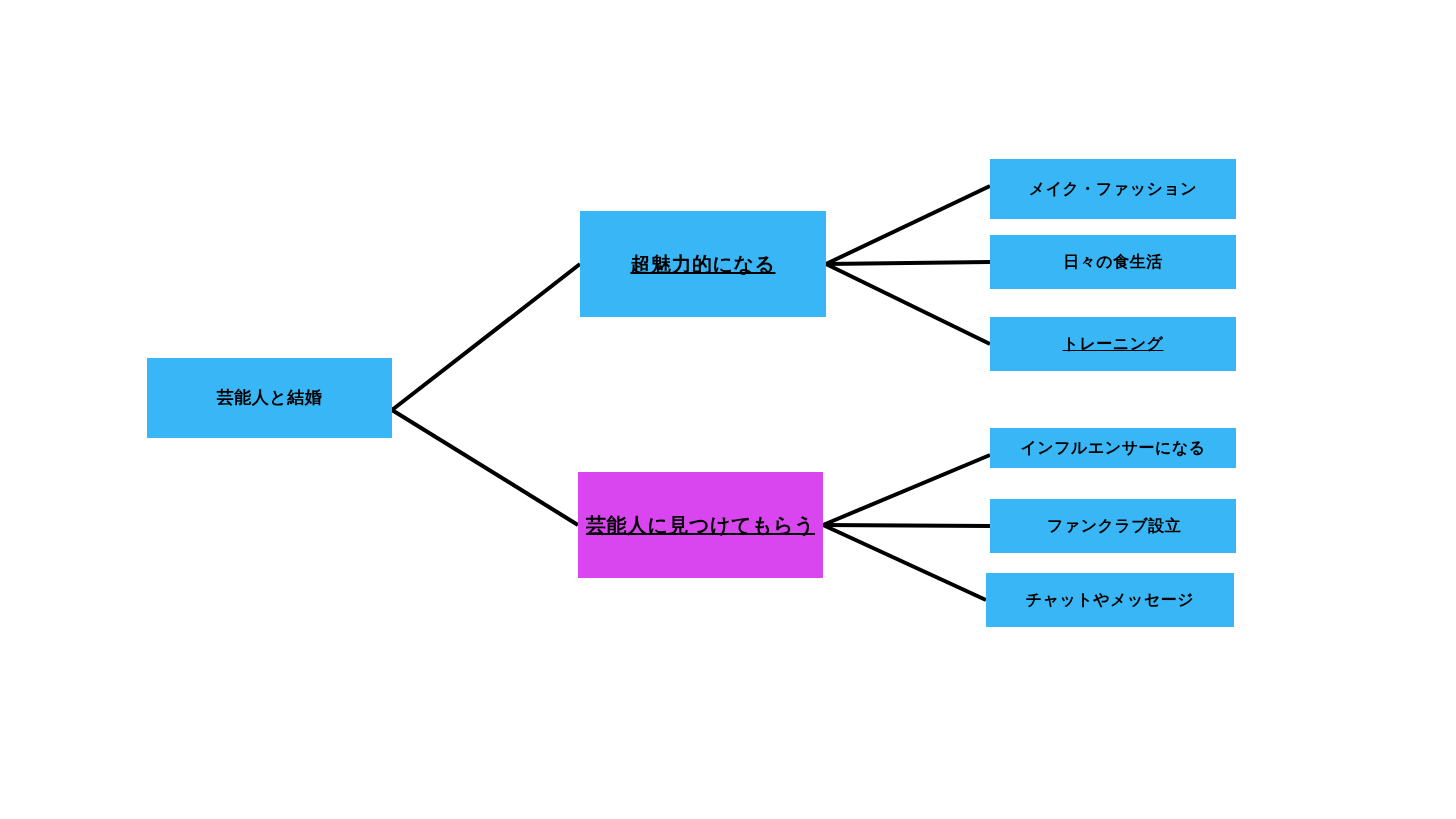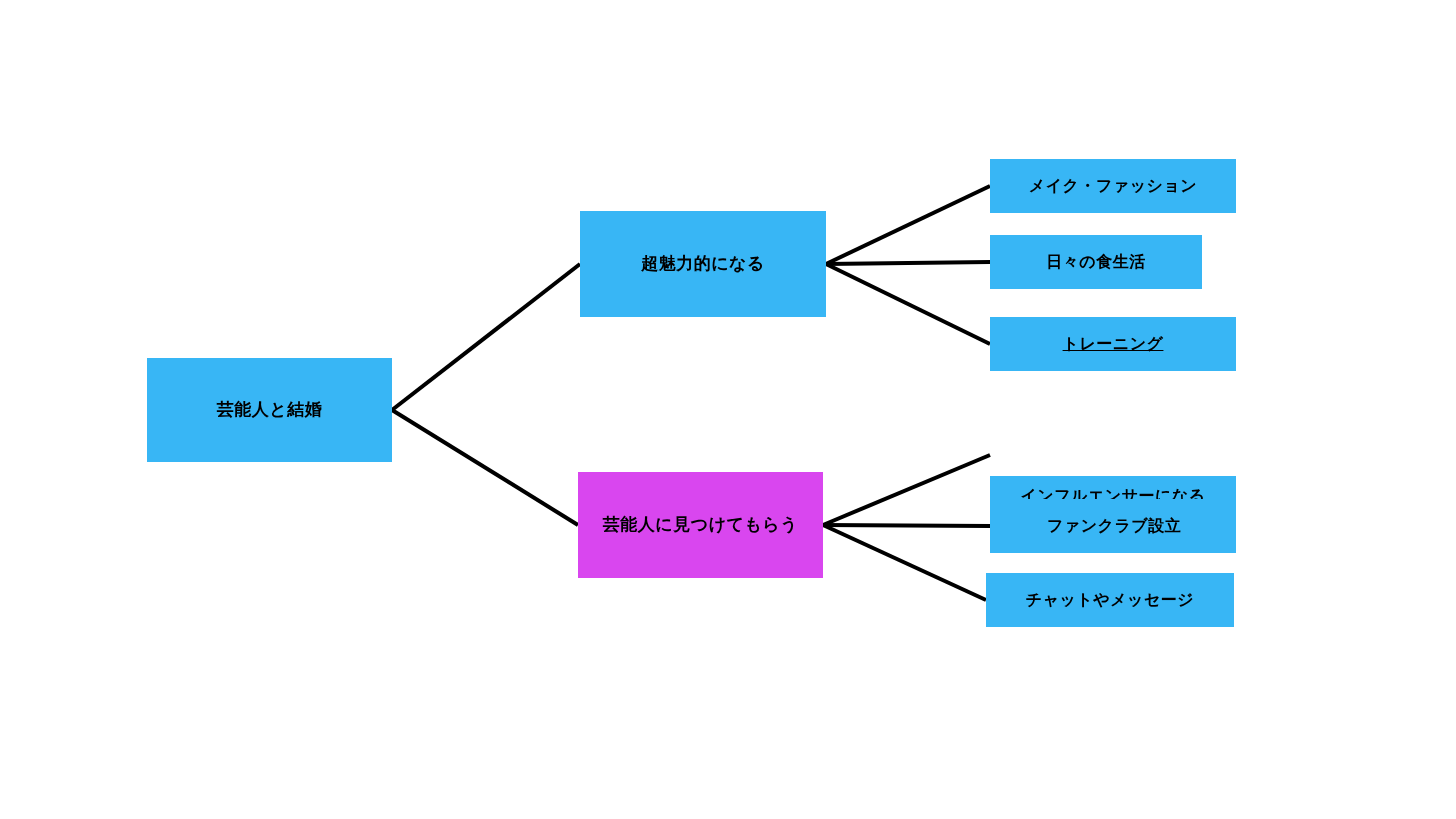--- a/index.html
+++ b/index.html
@@ -37,44 +37,45 @@
     font-weight: bold;
     letter-spacing: 0.5px;
     line-height: 1.25;
     padding: 2px 6px;
     z-index: 2;
   }
   .node-root {
     font-size: 17px;
   }
   .node-branch {
-    font-size: 17px;
+    font-size: 20px;
+    text-decoration: underline;
   }
   .node-leaf {
     font-size: 16px;
   }
 </style>
 </head>
 <body>
 
 <div id="canvas">
   <svg id="edges" viewBox="0 0 1456 819" width="1456" height="819" xmlns="http://www.w3.org/2000/svg">
       <line x1="392" y1="410" x2="580" y2="264" stroke="#000000" stroke-width="4" stroke-linecap="butt"></line>
       <line x1="392" y1="410" x2="578" y2="525" stroke="#000000" stroke-width="4" stroke-linecap="butt"></line>
       <line x1="826" y1="264" x2="990" y2="186" stroke="#000000" stroke-width="4" stroke-linecap="butt"></line>
       <line x1="826" y1="264" x2="990" y2="262" stroke="#000000" stroke-width="4" stroke-linecap="butt"></line>
       <line x1="826" y1="264" x2="990" y2="344" stroke="#000000" stroke-width="4" stroke-linecap="butt"></line>
       <line x1="823" y1="525" x2="990" y2="455" stroke="#000000" stroke-width="4" stroke-linecap="butt"></line>
       <line x1="823" y1="525" x2="990" y2="526" stroke="#000000" stroke-width="4" stroke-linecap="butt"></line>
       <line x1="823" y1="525" x2="986" y2="600" stroke="#000000" stroke-width="4" stroke-linecap="butt"></line>
     </svg>
   <div id="nodes">
-      <div class="node node-root" style="left: 147px; top: 358px; width: 245px; height: 104px; background: rgb(56, 182, 245); color: rgb(0, 0, 0);">芸能人と結婚</div>
+      <div class="node node-root" style="left: 147px; top: 358px; width: 245px; height: 80px; background: rgb(56, 182, 245); color: rgb(0, 0, 0);">芸能人と結婚</div>
       <div class="node node-branch" style="left: 580px; top: 211px; width: 246px; height: 106px; background: rgb(56, 182, 245); color: rgb(0, 0, 0);">超魅力的になる</div>
-      <div class="node node-leaf" style="left: 990px; top: 159px; width: 246px; height: 54px; background: rgb(56, 182, 245); color: rgb(0, 0, 0);">メイク・ファッション</div>
-      <div class="node node-leaf" style="left: 990px; top: 235px; width: 212px; height: 54px; background: rgb(56, 182, 245); color: rgb(0, 0, 0);">日々の食生活</div>
+      <div class="node node-leaf" style="left: 990px; top: 159px; width: 246px; height: 60px; background: rgb(56, 182, 245); color: rgb(0, 0, 0);">メイク・ファッション</div>
+      <div class="node node-leaf" style="left: 990px; top: 235px; width: 246px; height: 54px; background: rgb(56, 182, 245); color: rgb(0, 0, 0);">日々の食生活</div>
       <div class="node node-leaf" style="left: 990px; top: 317px; width: 246px; height: 54px; background: rgb(56, 182, 245); color: rgb(0, 0, 0); text-decoration: underline;">トレーニング</div>
       <div class="node node-branch" style="left: 578px; top: 472px; width: 245px; height: 106px; background: #d946ef; color: rgb(0, 0, 0);">芸能人に見つけてもらう</div>
-      <div class="node node-leaf" style="left: 990px; top: 428px; width: 246px; height: 40px; background: rgb(56, 182, 245); color: rgb(0, 0, 0); margin-top: 48px;">インフルエンサーになる</div>
+      <div class="node node-leaf" style="left: 990px; top: 428px; width: 246px; height: 40px; background: rgb(56, 182, 245); color: rgb(0, 0, 0);">インフルエンサーになる</div>
       <div class="node node-leaf" style="left: 990px; top: 499px; width: 246px; height: 54px; background: rgb(56, 182, 245); color: rgb(0, 0, 0); padding-left: 8px;">ファンクラブ設立</div>
       <div class="node node-leaf" style="left: 986px; top: 573px; width: 248px; height: 54px; background: rgb(56, 182, 245); color: rgb(0, 0, 0);">チャットやメッセージ</div>
     </div>
 </div>
 
 </body></html>

